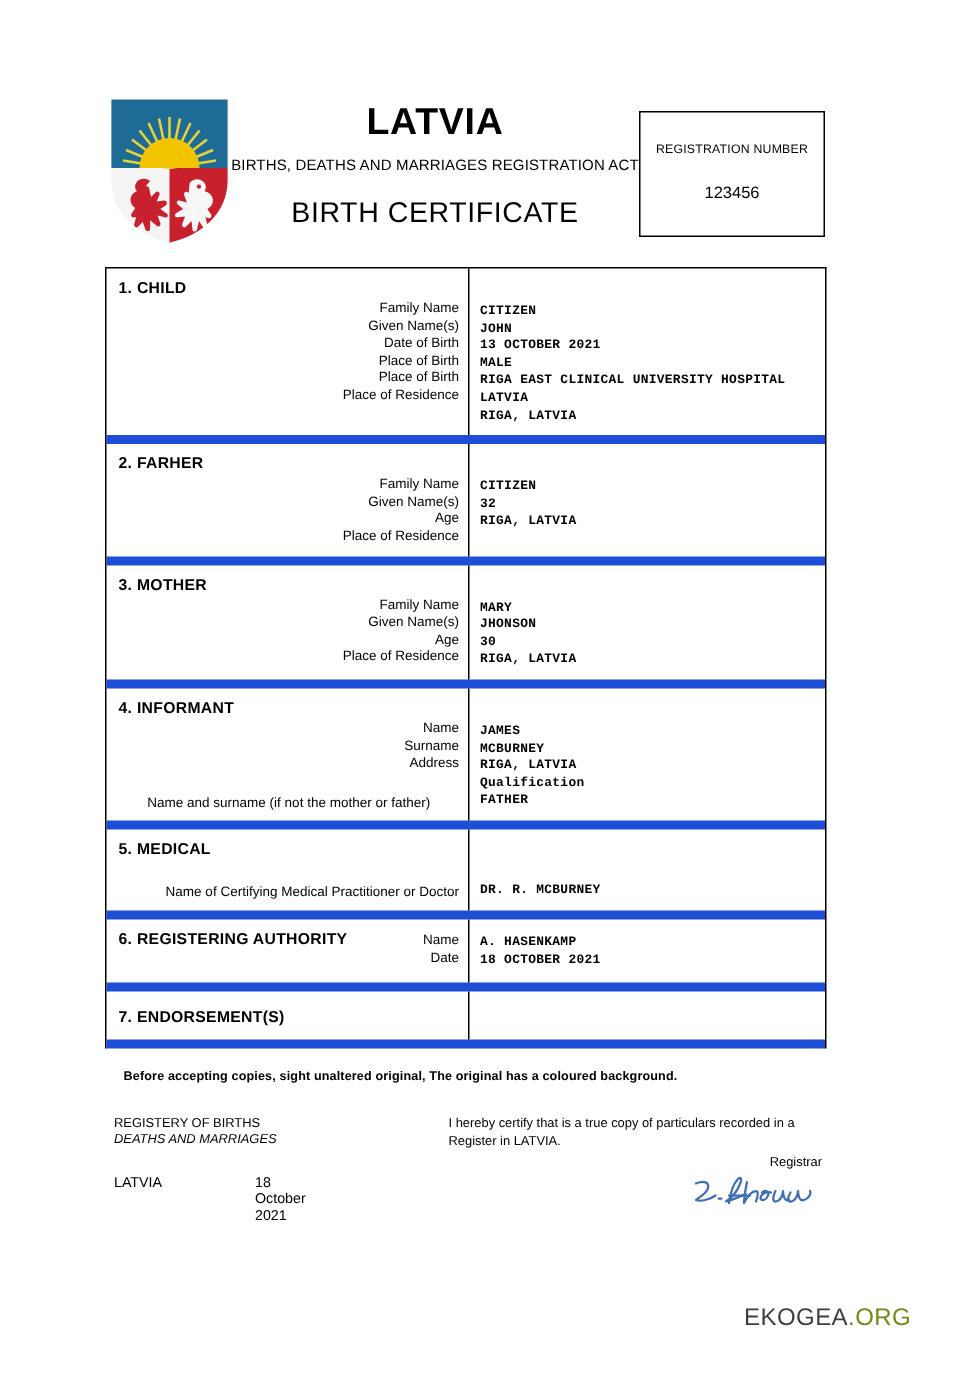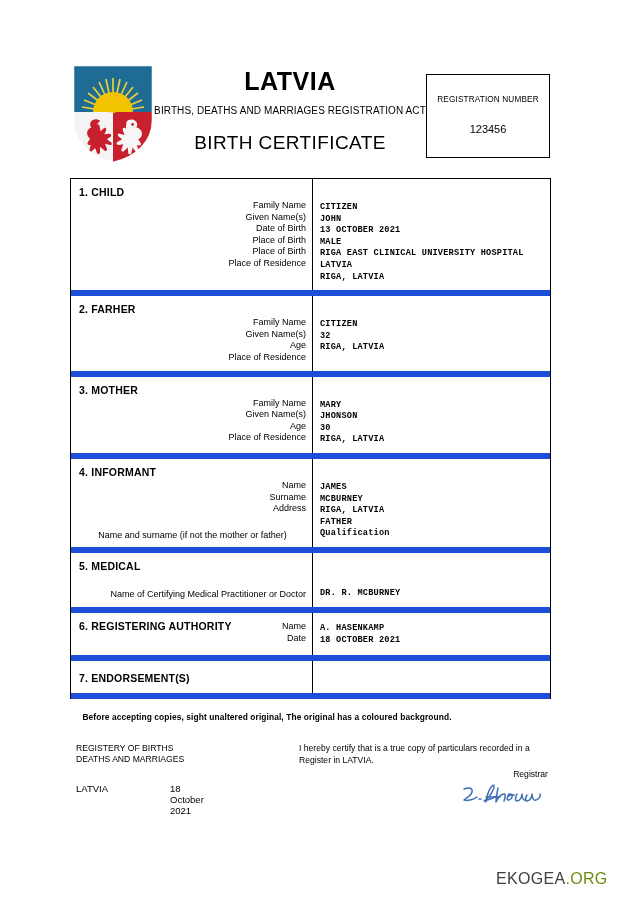--- a/index.html
+++ b/index.html
@@ -191,21 +191,21 @@
     width: 481px;
     height: 90px;
   }
   .footer-left {
     position: absolute;
     left: 6px;
     top: 7px;
     font-size: 8.6px;
     line-height: 11px;
   }
-  .footer-left .reg-line2 { display: block; }
+  .footer-left .reg-line2 { display: block; font-style: italic; }
   .footer-row2 {
     position: absolute;
     left: 6px;
     top: 47px;
     font-size: 9.5px;
   }
   .footer-country {
     position: absolute;
     left: 0px;
     top: 0px;
@@ -393,22 +393,22 @@
           <span class="lbl">Address</span>
         </div>
         <div class="informant-note">Name and surname (if not the mother or father)</div>
       </div>
       <div class="sect-right">
         <div class="vals" style="margin-top:16px;">
           <span class="val">JAMES</span>
           <span class="val">MCBURNEY</span>
           <span class="val">RIGA, LATVIA</span>
           <span class="gap"></span>
+          <span class="val">Qualification</span>
           <span class="val">FATHER</span>
-          <span class="val">Qualification</span>
         </div>
       </div>
     </div>
 
     <div class="sect sect-medical">
       <div class="sect-left">
         <div class="sect-heading">5. MEDICAL</div>
         <div class="medical-label">
           <span class="lbl">Name of Certifying Medical</span>
           <span class="lbl">Practitioner or Doctor</span>

